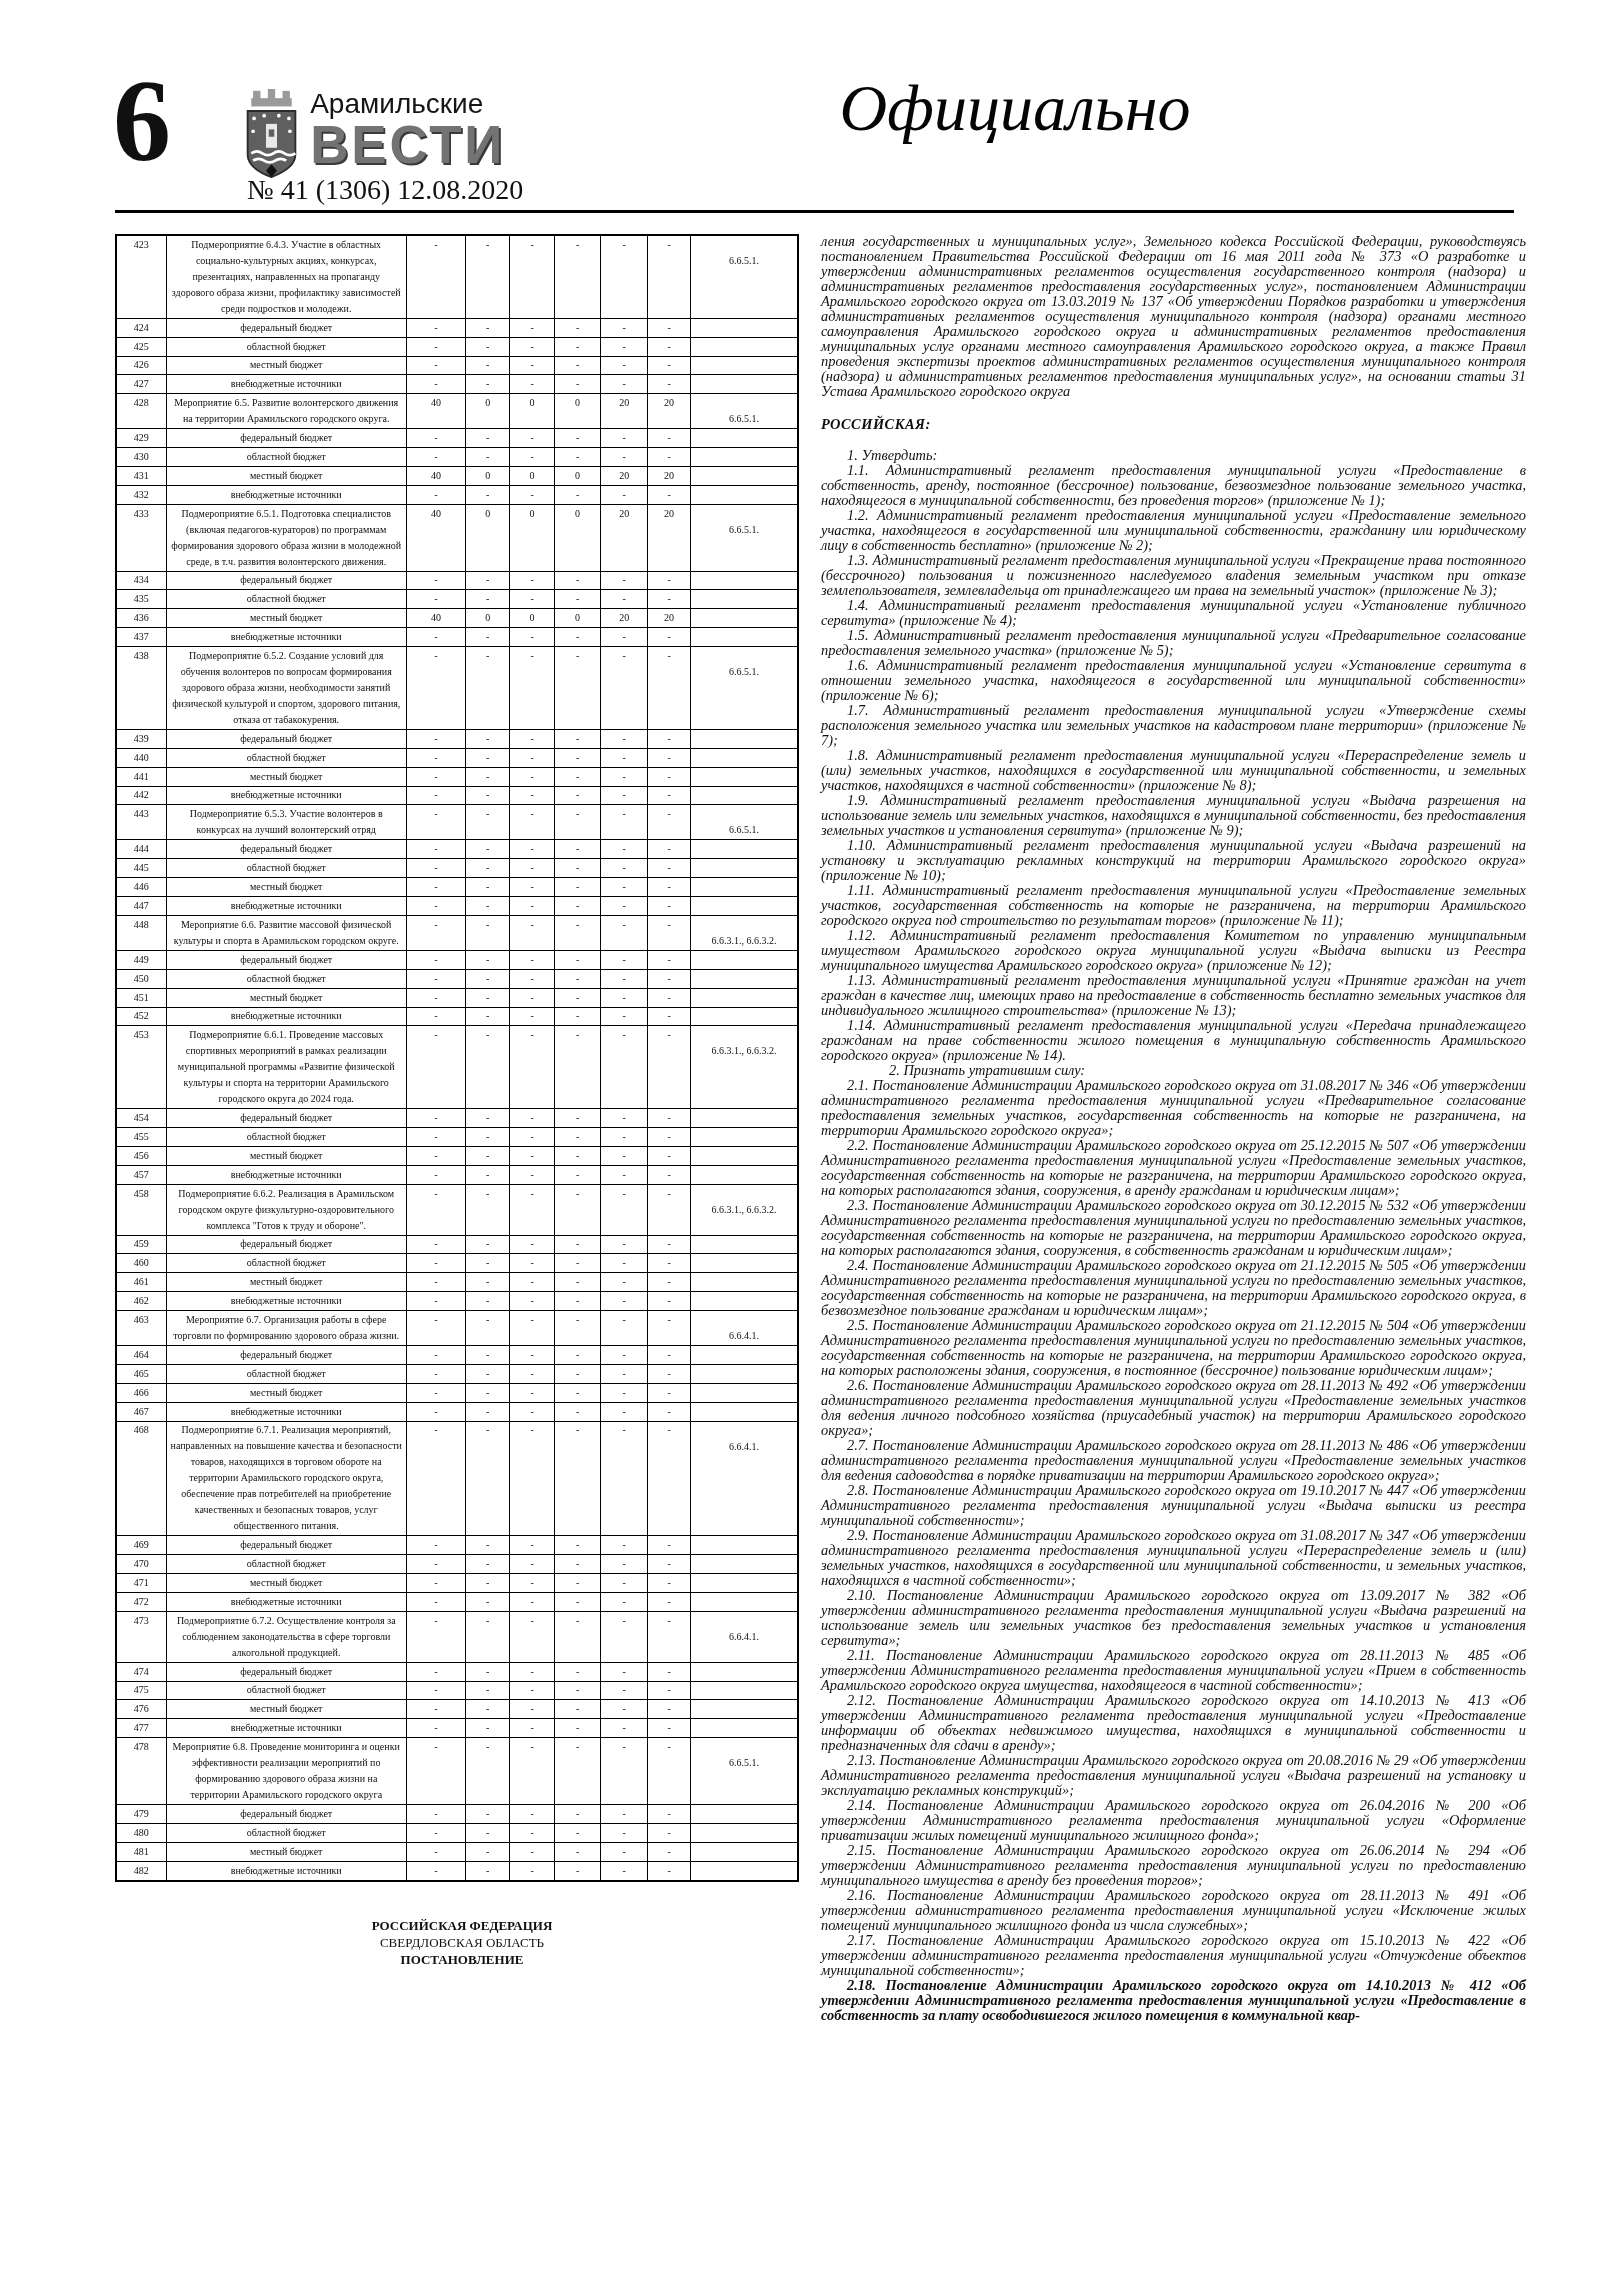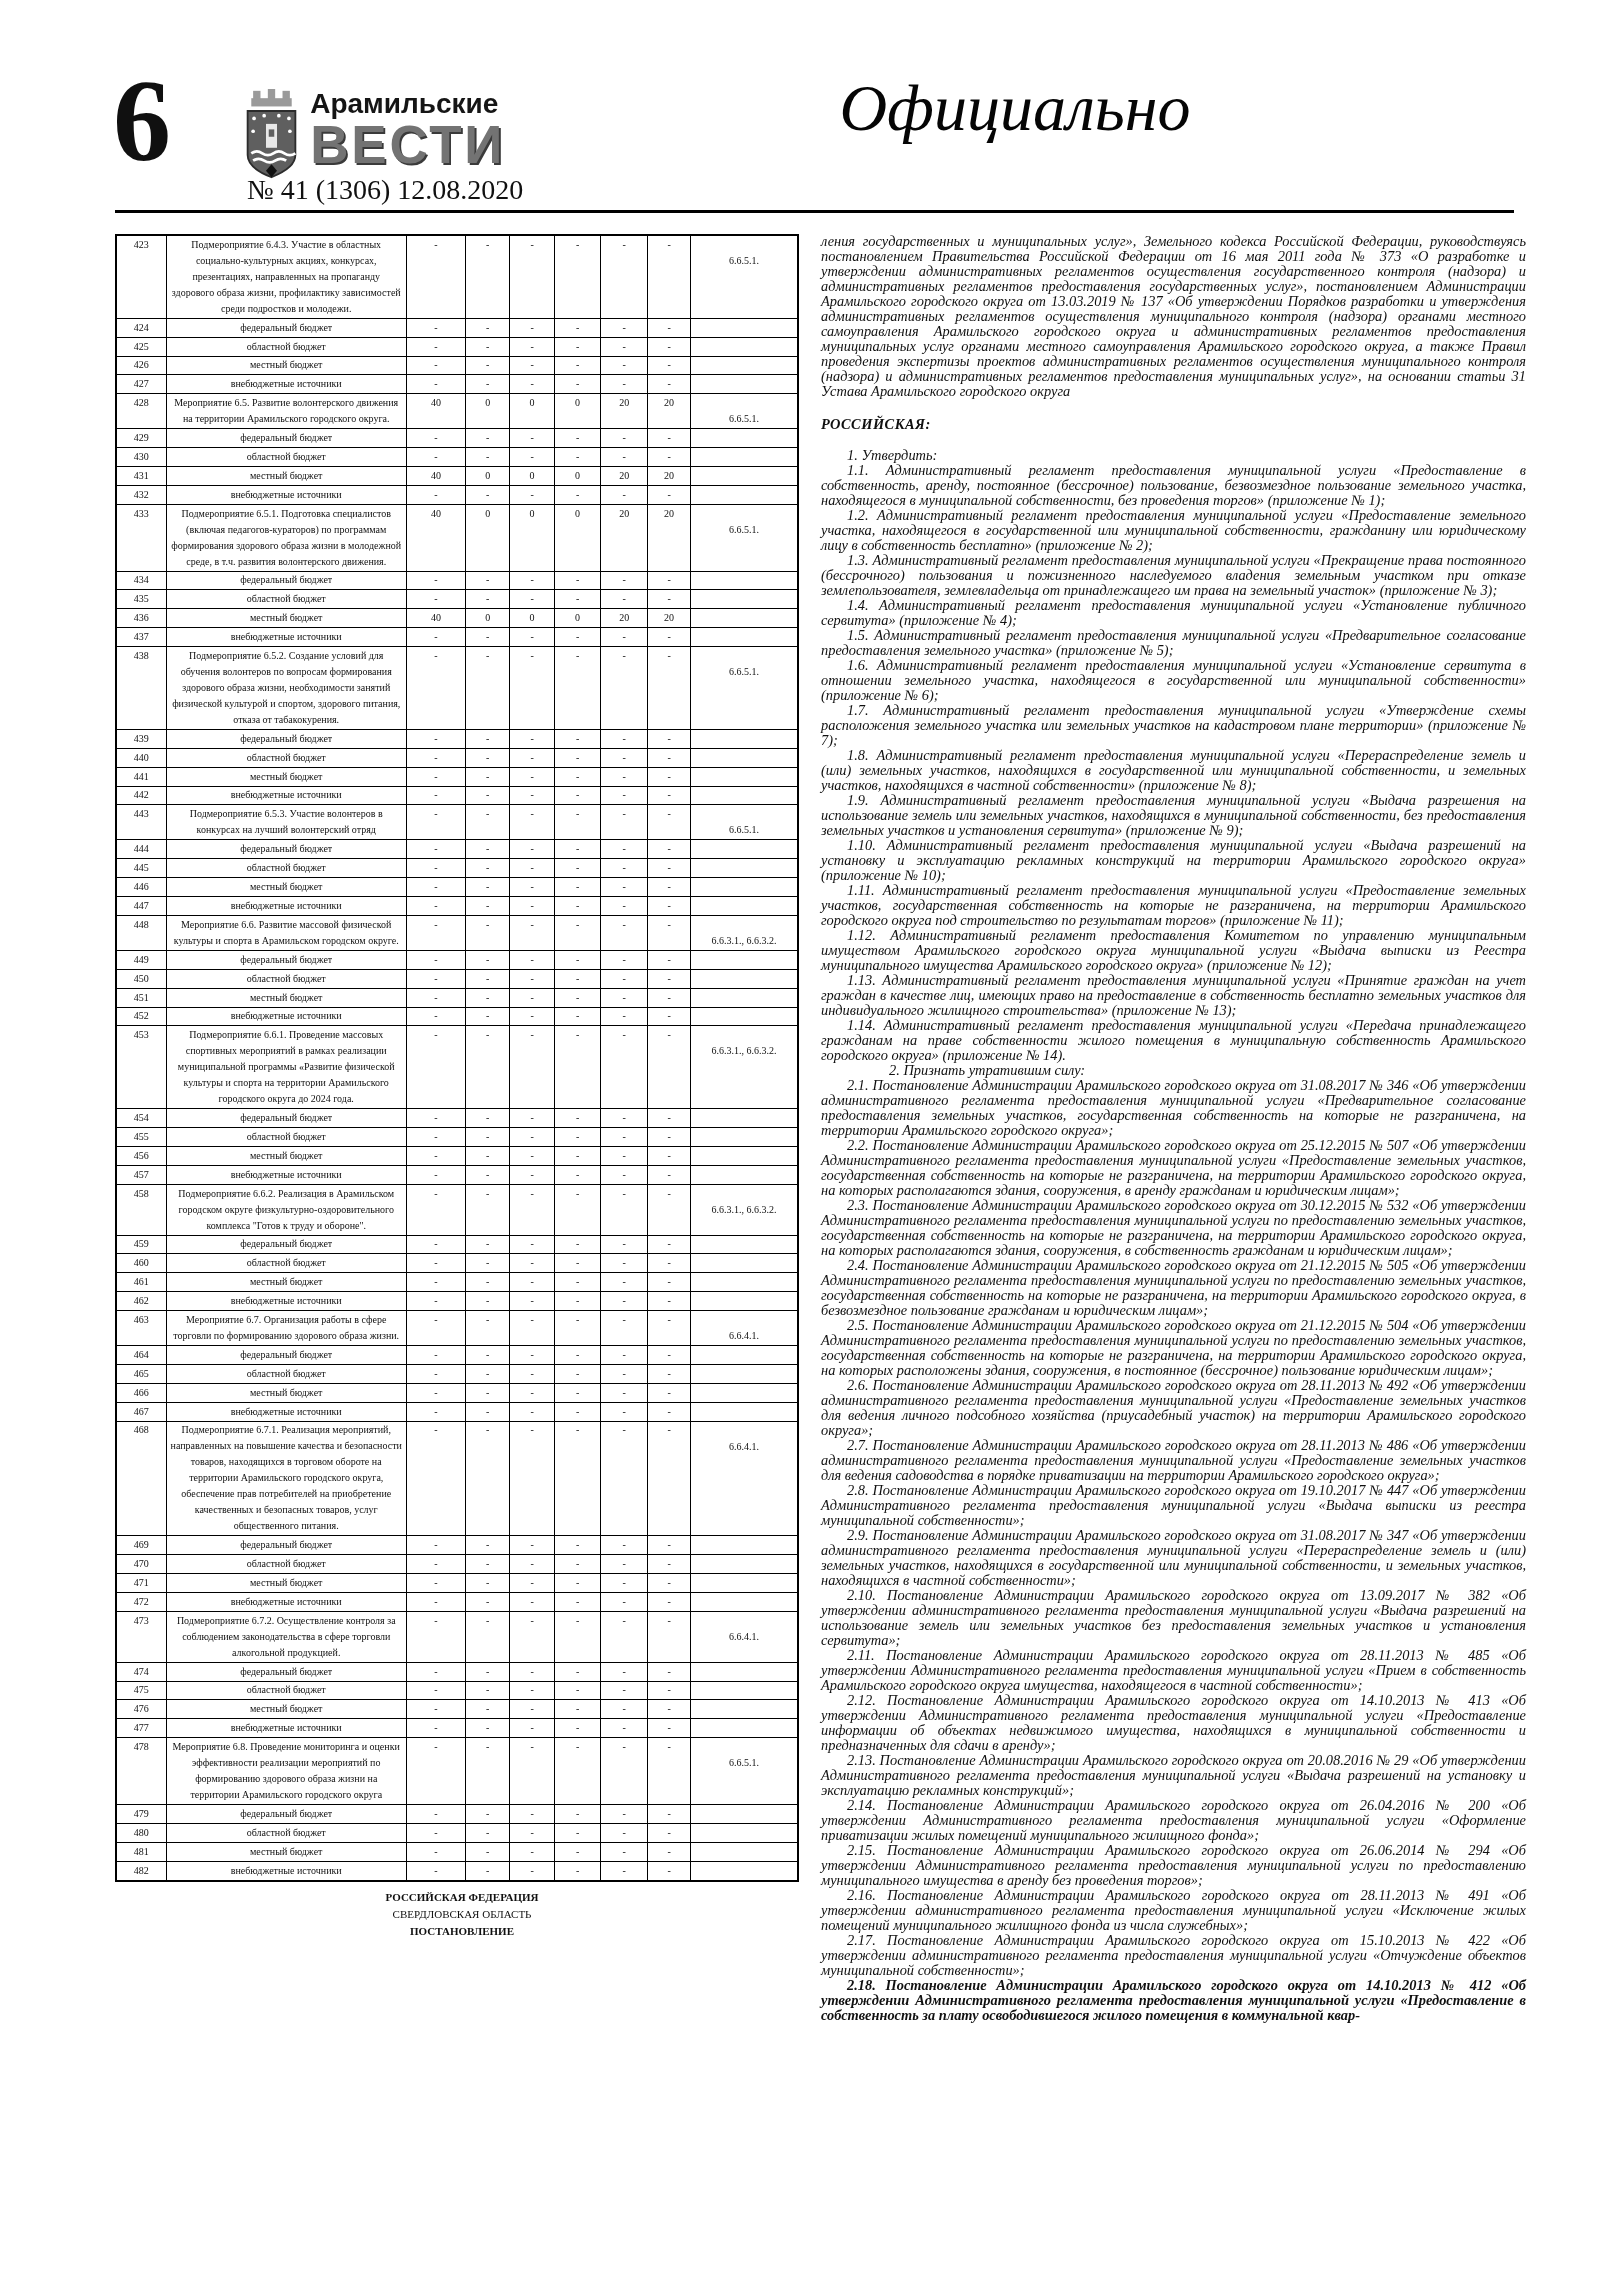--- a/index.html
+++ b/index.html
@@ -13,21 +13,21 @@
   
   .page-number {
     position:absolute; left:113px; top:63px;
     font-size:116px; font-weight:bold; line-height:1;
     font-family:"Liberation Serif", serif;
   }
   .masthead { position:absolute; left:242px; top:89px; display:flex; }
   .crest { width:59px; height:90px; margin-right:9.2px; }
   .mast-text { display:flex; flex-direction:column; }
   .mast-top {
-    font-family:"Liberation Sans", sans-serif; font-weight:bold;
+    font-family:"Liberation Sans", sans-serif; font-weight:normal;
     font-size:28px; line-height:29.5px; color:#151515;
   }
   .mast-main {
     font-family:"Liberation Sans", sans-serif; font-weight:bold;
     font-size:53px; line-height:52px; letter-spacing:2.8px; color:#737373;
     text-shadow:1.8px 1.8px 0 #3a3a3a;
   }
   .issue-line {
     position:absolute; left:247px; top:175px;
     font-size:28px; line-height:29.5px; color:#101010;
@@ -50,21 +50,21 @@
     font-size:10px; line-height:16px;
   }
   table.budget td {
     border:1.8px solid #000; text-align:center; vertical-align:top;
     padding:0.9px 2.8px; overflow:hidden;
   }
   table.budget td.desc { padding:0.9px 3.7px; }
   table.budget td.code { padding-top:17px; }
 
   
-  .decree { width:694px; margin-top:7px; font-size:11px; line-height:17px; }
+  .decree { width:694px; margin-top:35px; font-size:13px; line-height:17px; }
   .decree-line { text-align:center; }
   .decree-line.bold { font-weight:bold; }
 
   
   .right-col {
     position:absolute; left:821px; top:234px; width:705px;
     font-size:14.4px; line-height:15px; text-align:justify;font-style:italic;
   }
   .para { text-indent:26px; }
   .para.cont { text-indent:0; }

